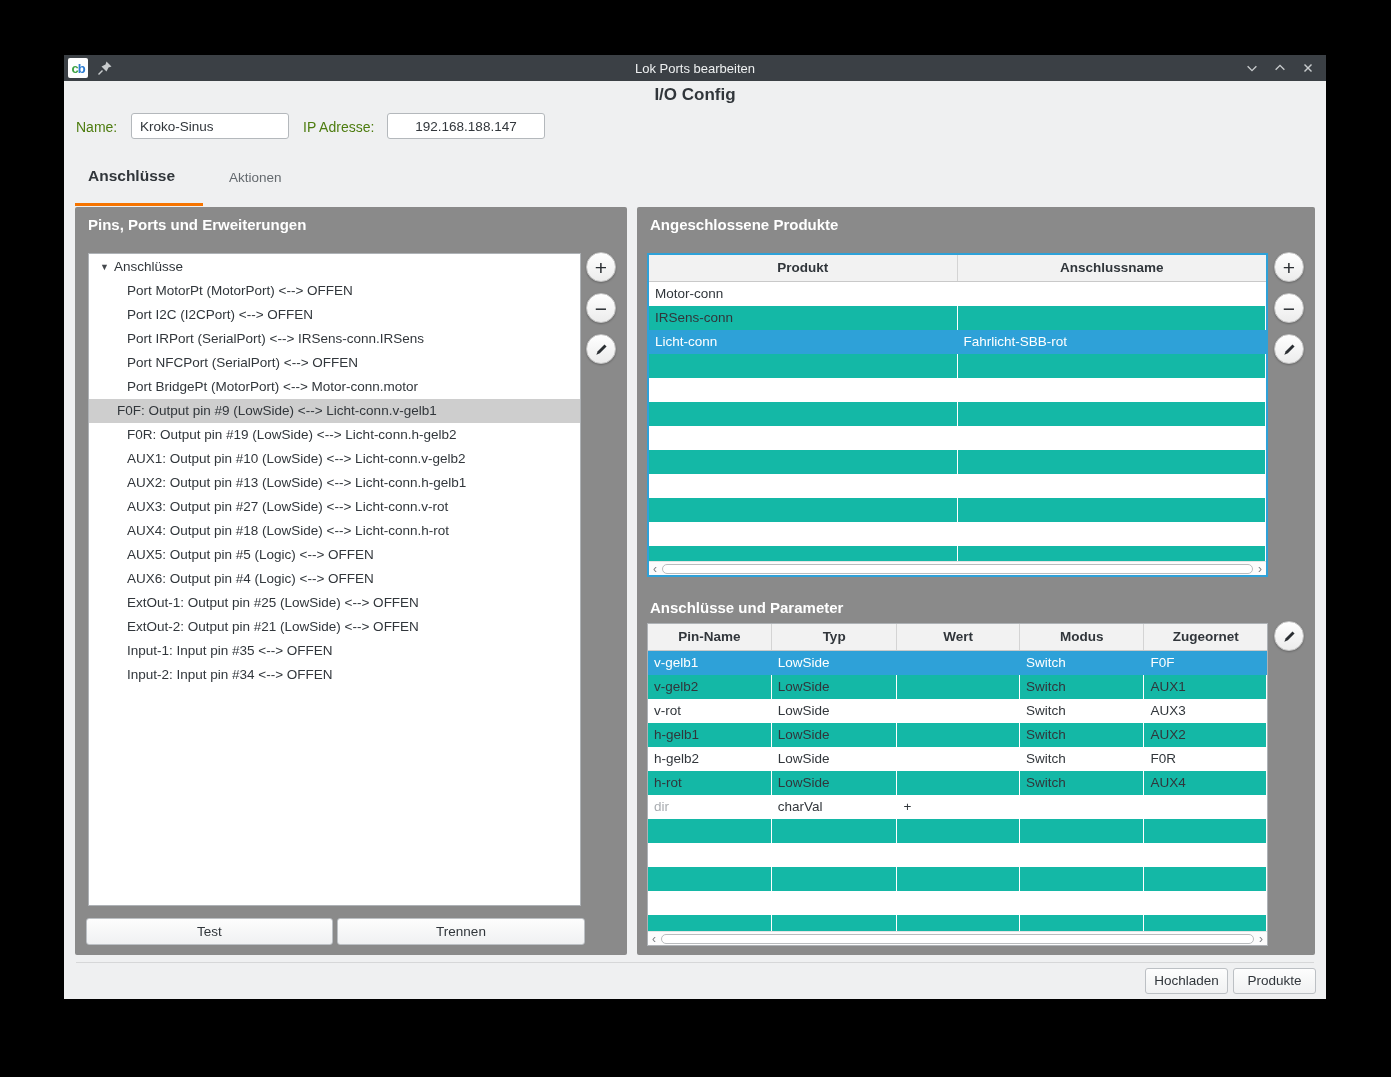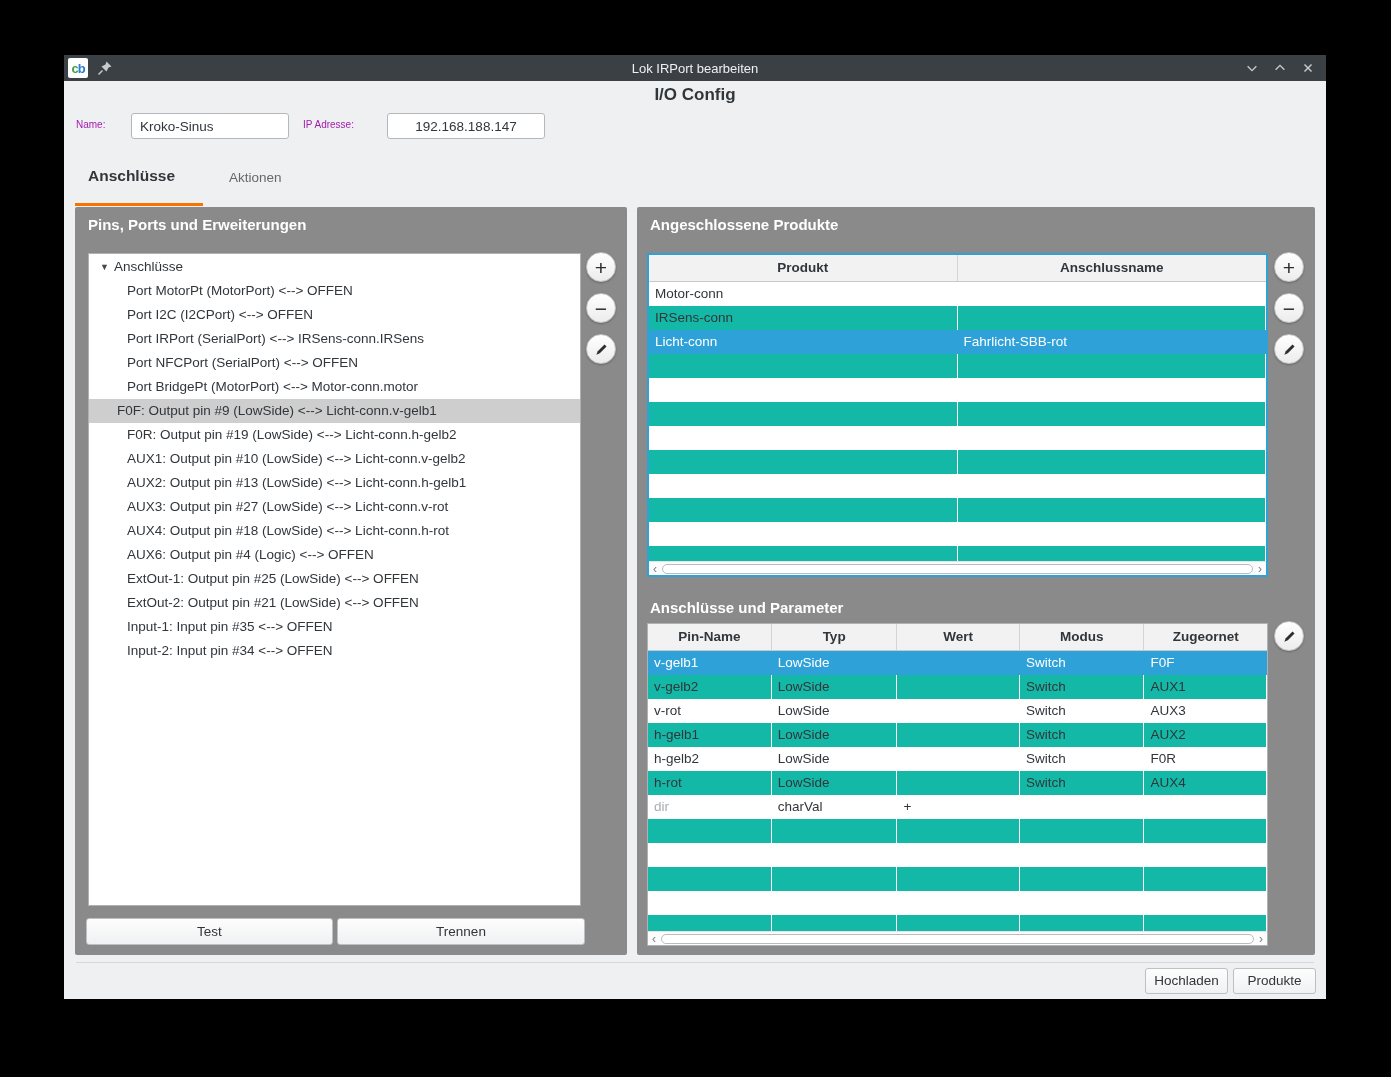--- a/index.html
+++ b/index.html
@@ -14,21 +14,21 @@
           display:flex; align-items:center; justify-content:center; font-weight:bold; font-size:13px; letter-spacing:-1px; }
   .logo .c1 { color:#3fa344; } .logo .c2 { color:#2d7dd2; }
   .pin { position:absolute; left:33px; top:5px; width:16px; height:16px; }
   .titlebar-text { width:100%; text-align:center; color:#eef0f1; font-size:13px; }
   .win-controls { position:absolute; right:10px; top:5px; display:flex; gap:12px; }
   .win-btn { width:16px; height:16px; display:flex; align-items:center; justify-content:center; }
   .win-btn svg { stroke:#c8cbcd; stroke-width:1.6; fill:none; }
 
   
   .heading { position:absolute; top:30px; left:0; width:100%; text-align:center; font-size:17px; font-weight:bold; color:#31363b; }
-  .form-label { position:absolute; font-size:10px; color:#a21caf; }
+  .form-label { position:absolute; font-size:14px; color:#4d7c0f; }
   .text-input { position:absolute; width:158px; height:26px; background:#fff; border:1px solid #b4b8bc; border-radius:3px;
                 font-size:13.5px; color:#31363b; padding:0 8px; font-family:"Liberation Sans", sans-serif; }
 
   
   .tab { position:absolute; color:#31363b; }
   .tab.active { font-weight:bold; font-size:15.5px; }
   .tab.inactive { font-size:13.5px; color:#64696e; }
   .tab-underline { position:absolute; height:3px; background:#f67400; }
 
   
@@ -97,21 +97,21 @@
       <div class="logo">
         <span class="c1">c</span>
           <span class="c2">b</span>
       </div>
       <div class="pin">
         <svg viewBox="0 0 16 16" width="16" height="16">
           <path d="M9.5 1.5 L14.5 6.5 L11.5 7.5 L9.5 11.5 L4.5 6.5 L8.5 4.5 Z" fill="#c8cbcd"></path>
           <line x1="5.5" y1="10.5" x2="1.5" y2="14.5" stroke="#c8cbcd" stroke-width="1.4"></line>
         </svg>
       </div>
-      <div class="titlebar-text">Lok IRPort bearbeiten</div>
+      <div class="titlebar-text">Lok Ports bearbeiten</div>
       <div class="win-controls">
         <div class="win-btn">
           <svg viewBox="0 0 16 16" width="14" height="14">
               <polyline points="3,6 8,11 13,6"></polyline>
             </svg>
         </div>
         <div class="win-btn">
           <svg viewBox="0 0 16 16" width="14" height="14">
               <polyline points="3,10 8,5 13,10"></polyline>
             </svg>
@@ -144,20 +144,21 @@
           <div class="tree-row">Port I2C (I2CPort) &lt;--&gt; OFFEN</div>
           <div class="tree-row">Port IRPort (SerialPort) &lt;--&gt; IRSens-conn.IRSens</div>
           <div class="tree-row">Port NFCPort (SerialPort) &lt;--&gt; OFFEN</div>
           <div class="tree-row">Port BridgePt (MotorPort) &lt;--&gt; Motor-conn.motor</div>
           <div class="tree-row selected" style="background: rgb(206, 206, 206);">F0F: Output pin #9 (LowSide) &lt;--&gt; Licht-conn.v-gelb1</div>
           <div class="tree-row">F0R: Output pin #19 (LowSide) &lt;--&gt; Licht-conn.h-gelb2</div>
           <div class="tree-row">AUX1: Output pin #10 (LowSide) &lt;--&gt; Licht-conn.v-gelb2</div>
           <div class="tree-row">AUX2: Output pin #13 (LowSide) &lt;--&gt; Licht-conn.h-gelb1</div>
           <div class="tree-row">AUX3: Output pin #27 (LowSide) &lt;--&gt; Licht-conn.v-rot</div>
           <div class="tree-row">AUX4: Output pin #18 (LowSide) &lt;--&gt; Licht-conn.h-rot</div>
+          <div class="tree-row">AUX5: Output pin #5 (Logic) &lt;--&gt; OFFEN</div>
           <div class="tree-row">AUX6: Output pin #4 (Logic) &lt;--&gt; OFFEN</div>
           <div class="tree-row">ExtOut-1: Output pin #25 (LowSide) &lt;--&gt; OFFEN</div>
           <div class="tree-row">ExtOut-2: Output pin #21 (LowSide) &lt;--&gt; OFFEN</div>
           <div class="tree-row">Input-1: Input pin #35 &lt;--&gt; OFFEN</div>
           <div class="tree-row">Input-2: Input pin #34 &lt;--&gt; OFFEN</div>
         </div>
 
       <div class="circle-btn" style="left:511px; top:45px;">
           <span>+</span>
         </div>

